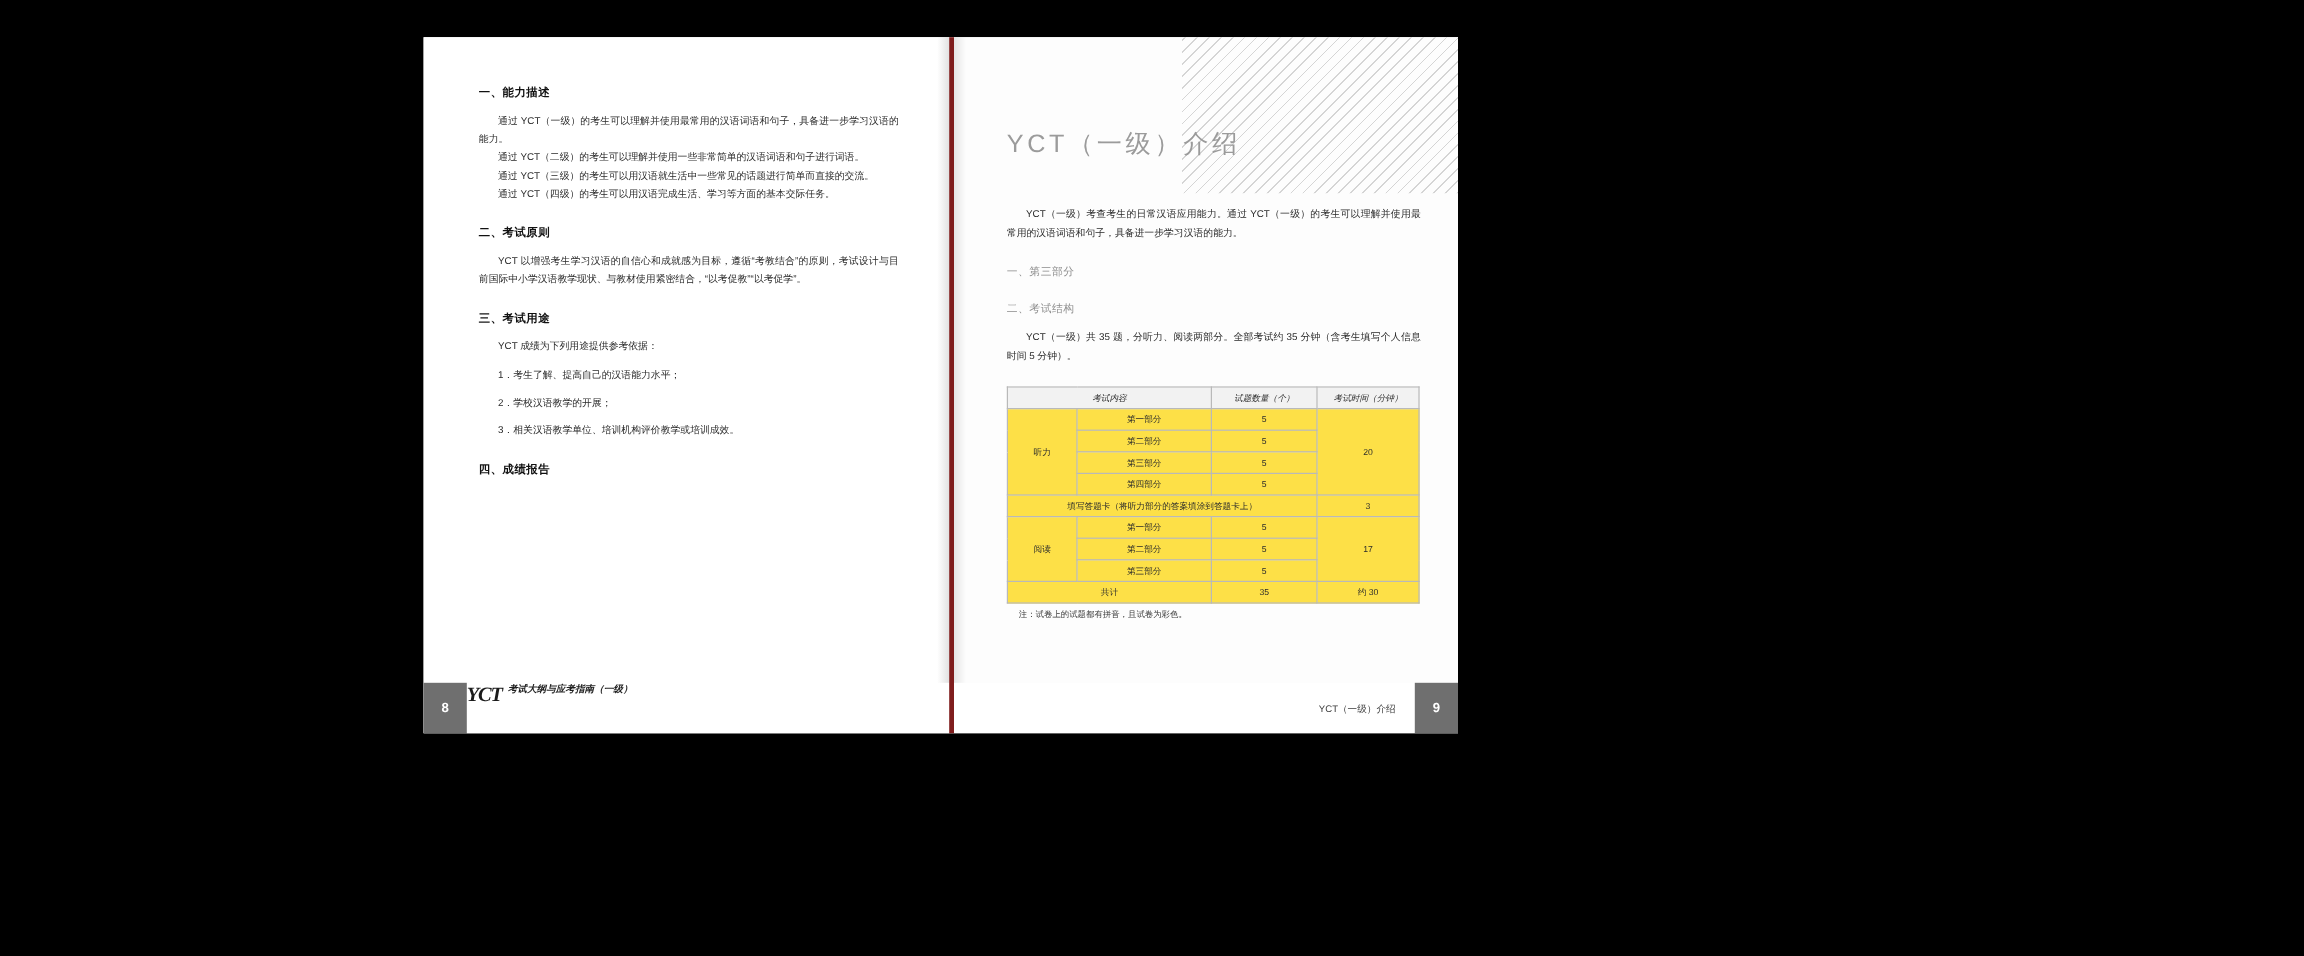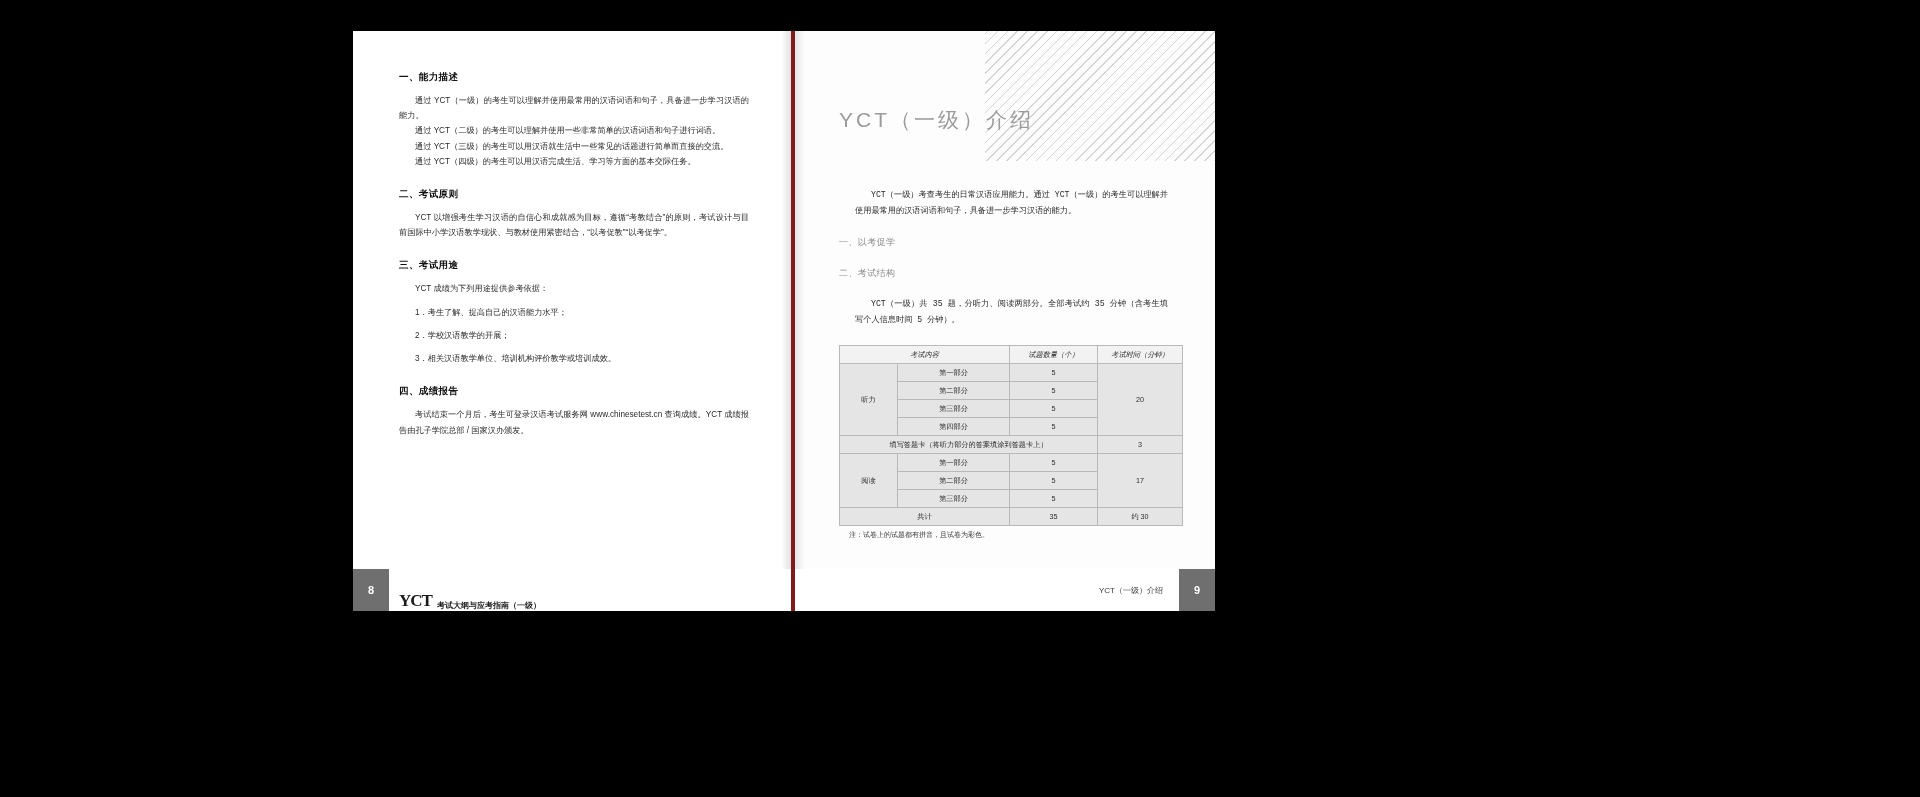--- a/index.html
+++ b/index.html
@@ -140,41 +140,40 @@
     font-weight: normal;
     margin: 0 0 9px 0;
     letter-spacing: .4px;
   }
   .rp-para {
     font-size: 8.2px;
     line-height: 1.9;
     color: #2a2a2a;
     text-align: justify;
     text-indent: 16px;
-    margin: 16px;
-    font-family: Liberation Mono, monospace;
+    margin: 0;
   }
   .rp-blk { margin-bottom: 18px; }
 
   
   table.exam {
     border-collapse: collapse;
     width: 343px;
     margin-top: 4px;
     table-layout: fixed;
   }
   table.exam td, table.exam th {
     border: 1px solid #b9b9b9;
     font-size: 7.2px;
     color: #2b2b2b;
     text-align: center;
     padding: 2px 0;
     font-weight: normal;
     height: 13px;
-    background: #e5e5e5;
+    background: #fde047;
   }
   table.exam th { background: #f2f2f2; font-style: italic; }
   .tbl-note {
     font-size: 7px;
     color: #3a3a3a;
     margin-top: 4px;
     margin-left: 10px;
   }
   .fold-left {
     position: absolute;
@@ -185,23 +184,23 @@
     font-size: 11px;
     display: flex; align-items: center; justify-content: center;
     font-weight: bold;
   }
   .footer-white {
     position: absolute;
     left: 36px; bottom: 0;
     width: 402px; height: 42px;
     background: #ffffff;
     display: flex;
-    align-items: flex-end;
-    padding-left: 10px;
+    align-items: flex-start;
     box-sizing: border-box;
+    font-style: italic;
   }
   .yct-logo {
     font-size: 17px;
     font-weight: bold;
     color: #1a1a1a;
     letter-spacing: -1px;
     font-family: "Liberation Serif", "DejaVu Serif", serif;
     position: relative;
     margin-right: 5px;
   }
@@ -264,21 +263,20 @@
         <div class="blk">
           <div class="sec-head">三、考试用途</div>
           <p class="lead">YCT 成绩为下列用途提供参考依据：</p>
           <p class="list-item">1．考生了解、提高自己的汉语能力水平；</p>
           <p class="list-item">2．学校汉语教学的开展；</p>
           <p class="list-item">3．相关汉语教学单位、培训机构评价教学或培训成效。</p>
         </div>
 
         <div class="blk">
           <div class="sec-head">四、成绩报告</div>
-          <p class="para indent">考试结束一个月后，考生可登录汉语考试服务网 www.chinesetest.cn 查询成绩。YCT 成绩报告由孔子学院总部 / 国家汉办颁发。</p>
         </div>
 
       </div>
 
       <div class="footer-white">
         <span class="yct-logo">YCT</span>
         <span class="footer-text">考试大纲与应考指南（一级）</span>
       </div>
       <div class="fold-left">8</div>
     </div>
@@ -289,21 +287,21 @@
 
       <div class="rp-title">YCT（一级）介绍</div>
 
       <div class="rp-body">
 
         <div class="rp-blk">
           <p class="rp-para">YCT（一级）考查考生的日常汉语应用能力。通过 YCT（一级）的考生可以理解并使用最常用的汉语词语和句子，具备进一步学习汉语的能力。</p>
         </div>
 
         <div class="rp-blk">
-          <div class="rp-sec-head">一、以考促学</div>
+          <div class="rp-sec-head">一、第三部分</div>
         </div>
 
         <div class="rp-blk">
           <div class="rp-sec-head">二、考试结构</div>
           <p class="rp-para">YCT（一级）共 35 题，分听力、阅读两部分。全部考试约 35 分钟（含考生填写个人信息时间 5 分钟）。</p>
         </div>
 
         <table class="exam">
           <colgroup>
             <col style="width:58px">

